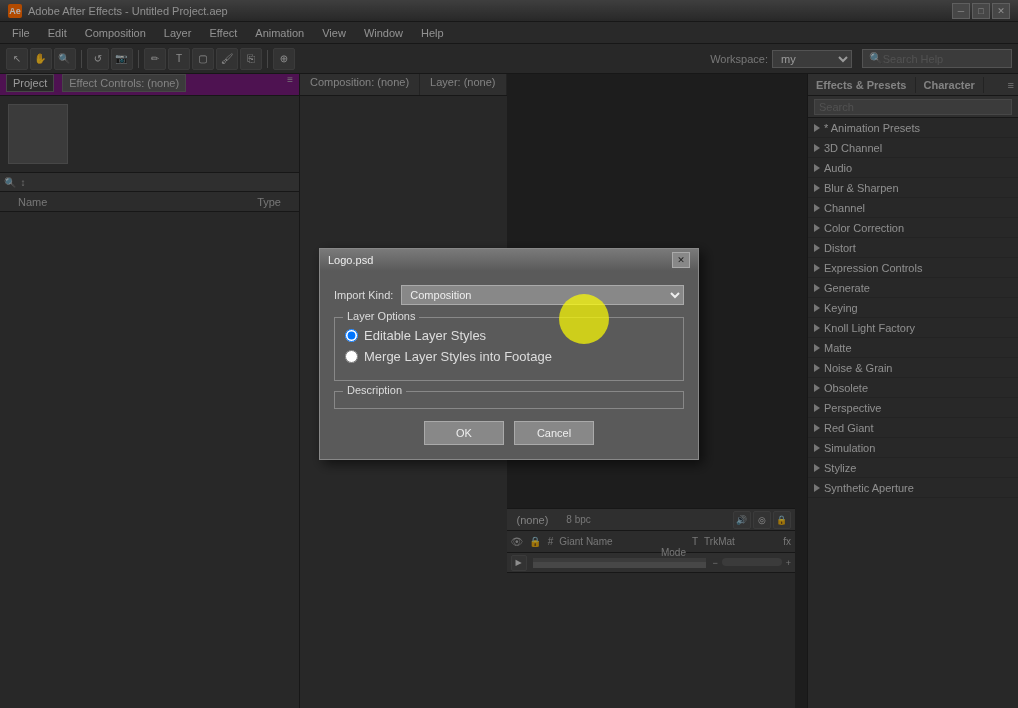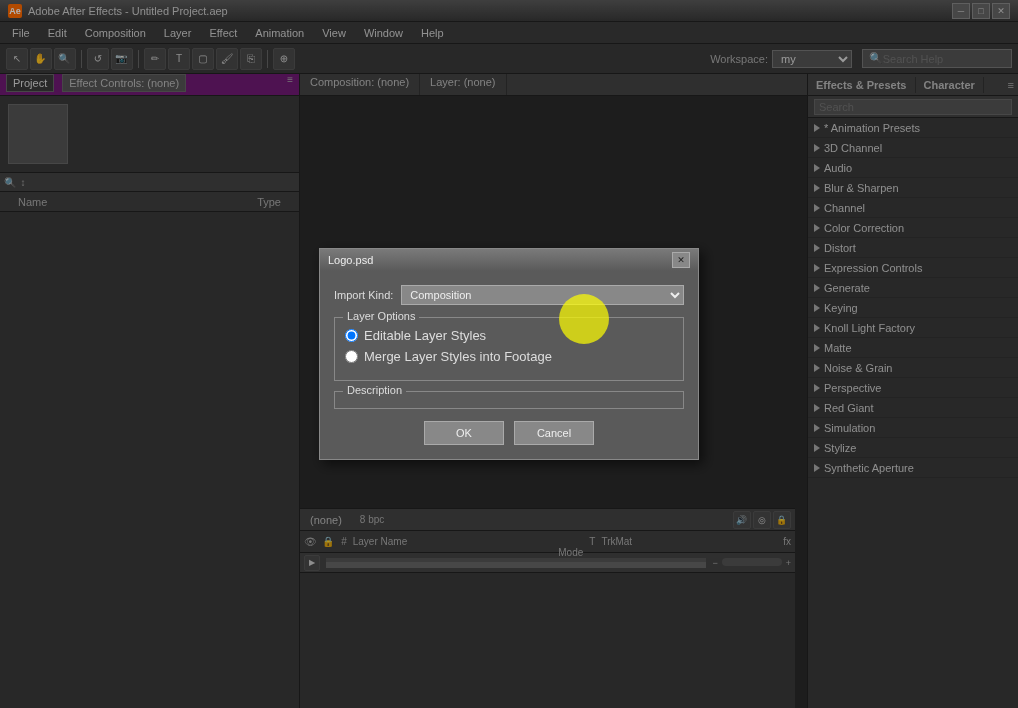--- a/index.html
+++ b/index.html
@@ -158,21 +158,21 @@
       border-bottom: 1px solid #222;
       padding: 0 18px; gap: 20px;
     }
     .col-header span { color: #aaa; font-size: 11px; }
 
     
     #center-panel {
       flex: 1;
       background: #3a3a3a;
       border-right: 1px solid #222;
-      display: flex; flex-direction: column;
+      display: flex; flex-direction: row;
     }
     .center-tabs {
       display: flex;
       background: #444;
       border-bottom: 1px solid #222;
       height: 22px;
     }
     .center-tab {
       color: #bbb; font-size: 11px;
       padding: 2px 10px;
@@ -425,21 +425,21 @@
           <div style="margin-left:auto;display:flex;gap:2px;padding:0 4px;">
             <div class="tool-btn" style="width:18px;height:18px;font-size:9px;">🔊</div>
             <div class="tool-btn" style="width:18px;height:18px;font-size:9px;">◎</div>
             <div class="tool-btn" style="width:18px;height:18px;font-size:9px;">🔒</div>
           </div>
         </div>
         <div class="timeline-track-headers">
           <span class="track-col">👁</span>
           <span class="track-col">🔒</span>
           <span class="track-col">#</span>
-          <span class="track-col">Layer Name</span>
+          <span class="track-col">Giant Name</span>
           <span class="track-col" style="margin-left:auto;margin-top:22px;">Mode</span>
           <span class="track-col">T</span>
           <span class="track-col">TrkMat</span>
           <span class="track-col" style="margin-left:auto;">fx</span>
         </div>
 
         <div style="height:20px;background:#444;border-bottom:1px solid #222;display:flex;align-items:center;padding:0 4px;">
           <div style="display:flex;gap:2px;">
             <div class="tool-btn" style="width:16px;height:16px;font-size:8px;">▶</div>
           </div>
@@ -513,20 +513,24 @@
         <div class="effects-item">
           <span class="triangle"></span>
           <span>Matte</span>
         </div>
         <div class="effects-item">
           <span class="triangle"></span>
           <span>Noise &amp; Grain</span>
         </div>
         <div class="effects-item">
           <span class="triangle"></span>
+          <span>Obsolete</span>
+        </div>
+        <div class="effects-item">
+          <span class="triangle"></span>
           <span>Perspective</span>
         </div>
         <div class="effects-item">
           <span class="triangle"></span>
           <span>Red Giant</span>
         </div>
         <div class="effects-item">
           <span class="triangle"></span>
           <span>Simulation</span>
         </div>

